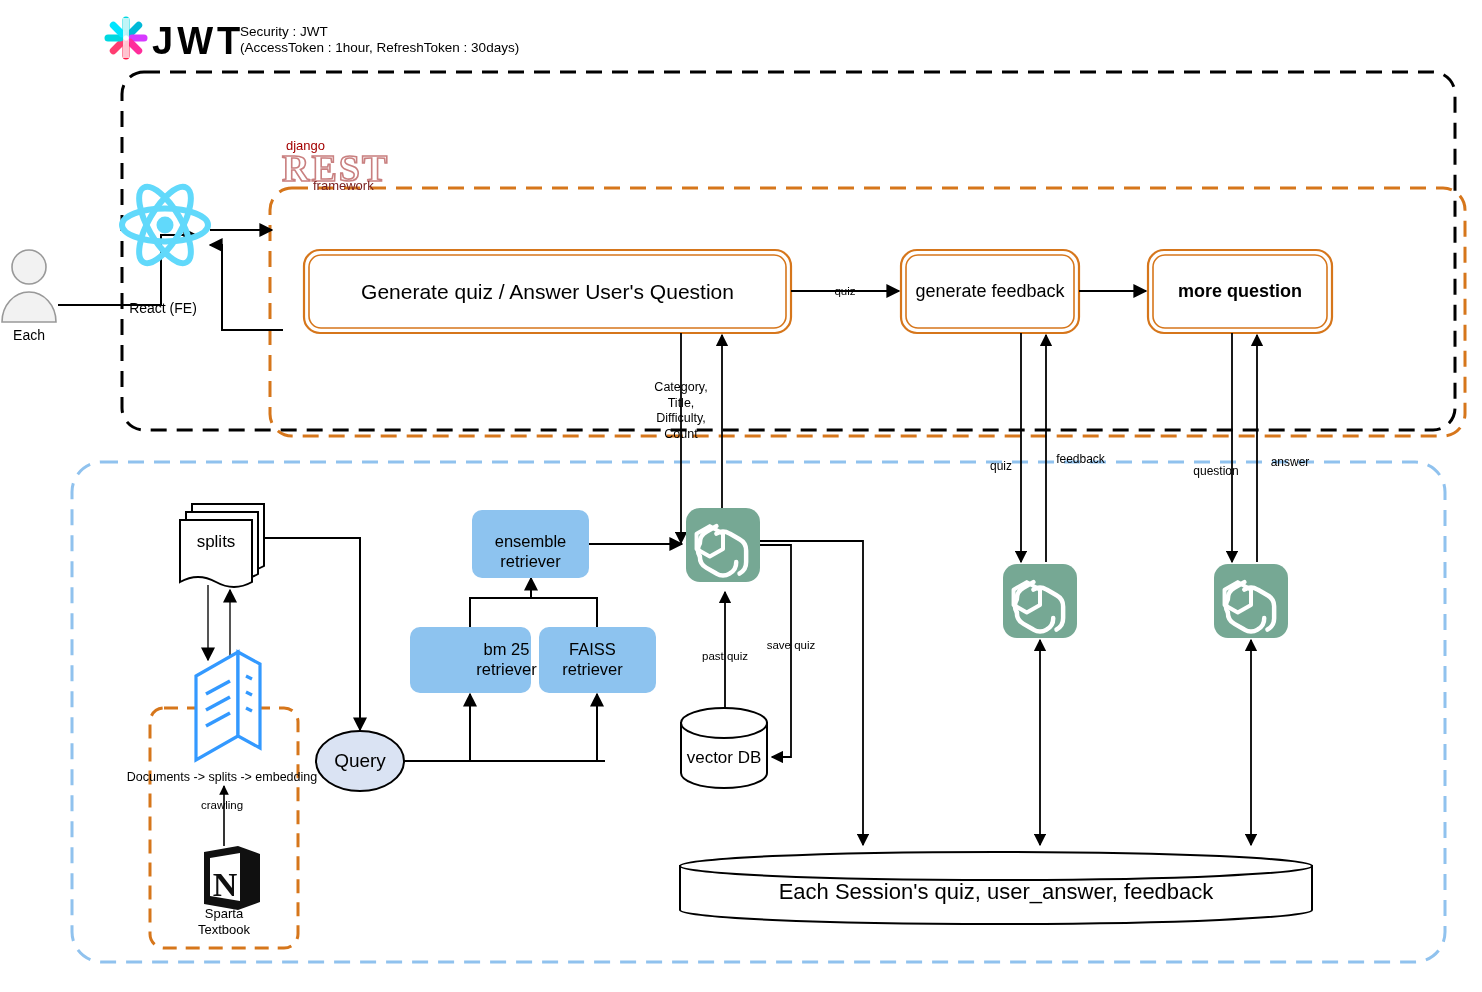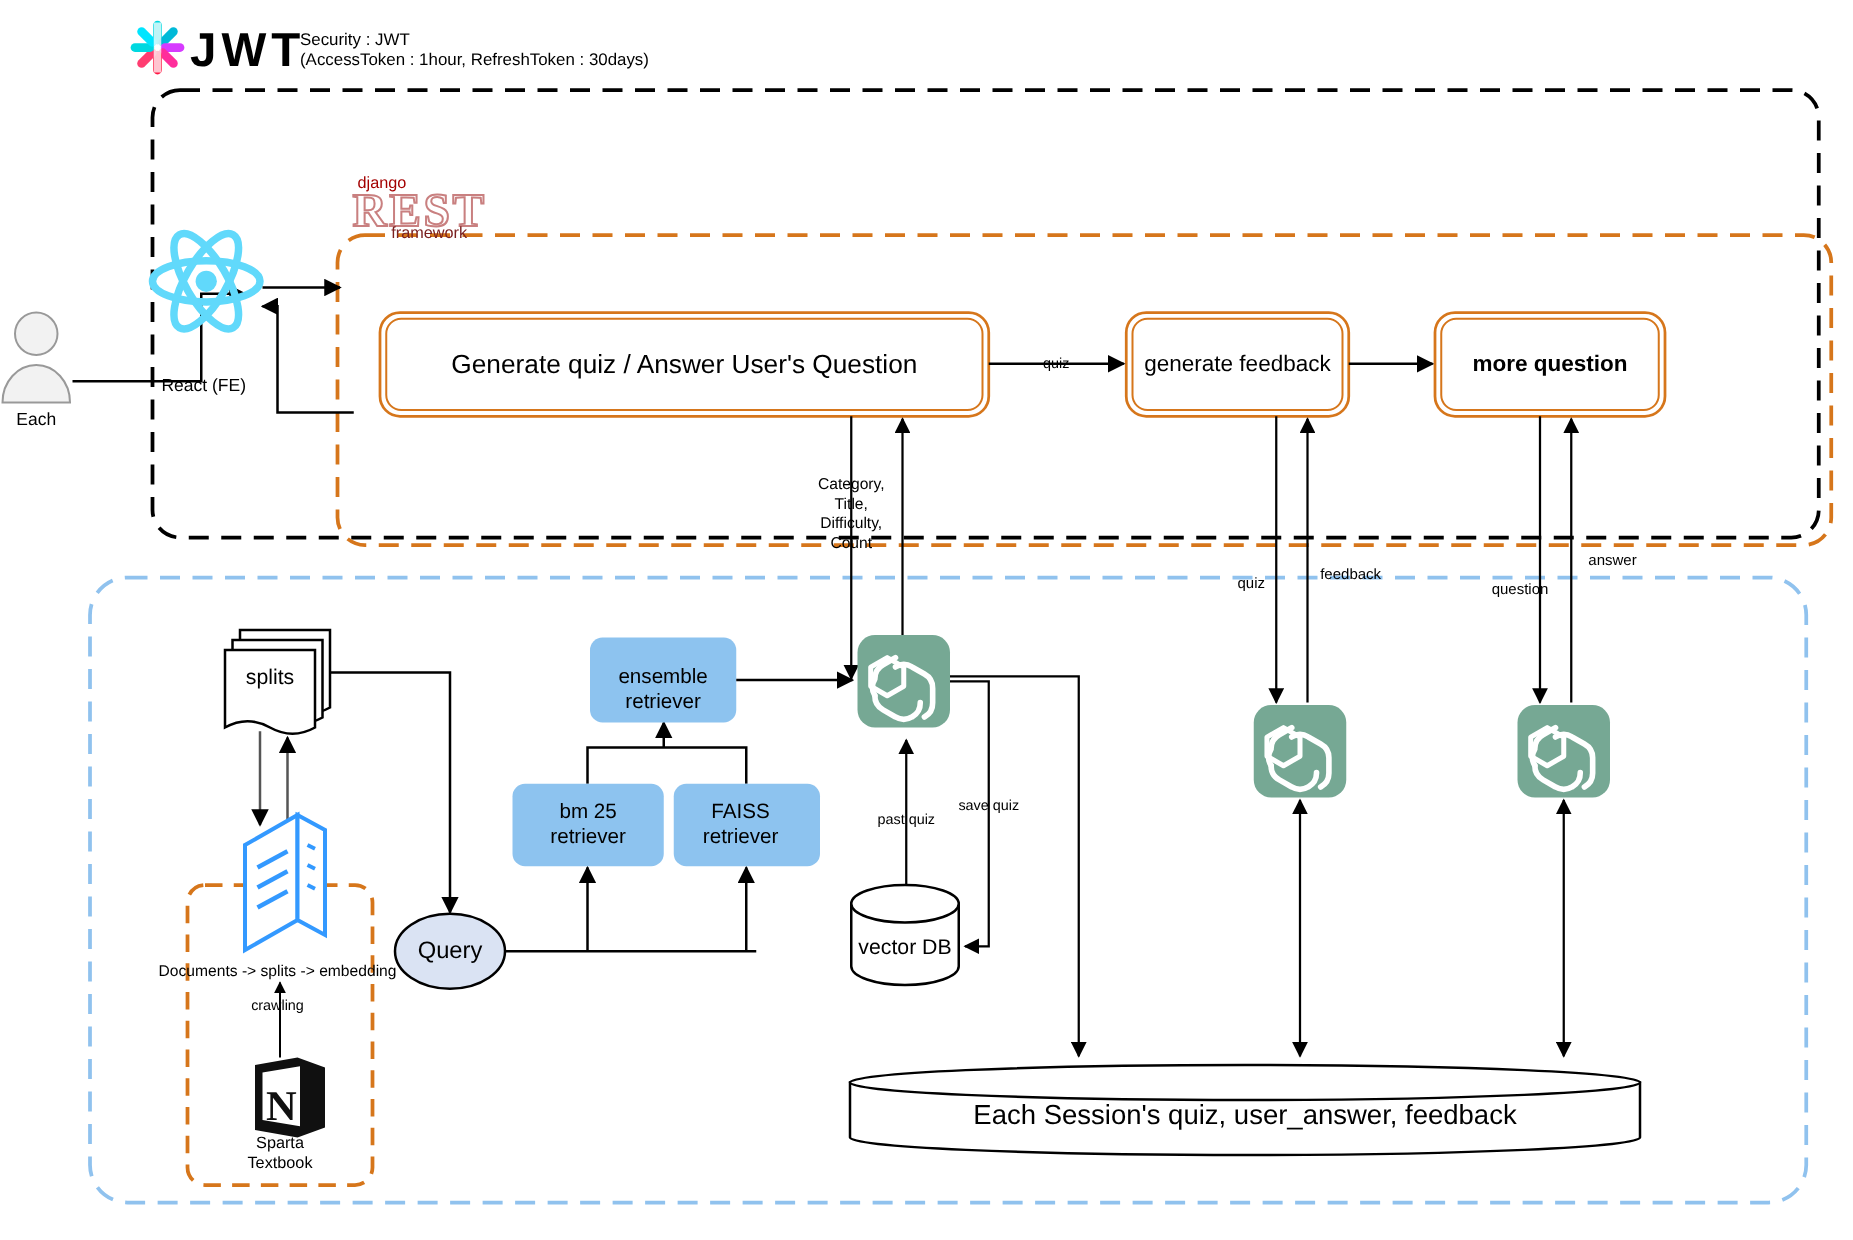--- a/index.html
+++ b/index.html
@@ -216,28 +216,28 @@
 
   <div class="lbl ctr" style="left:845px;top:284px;font-size:11.5px;">quiz</div>
   <div class="lbl ctr" style="left:681px;top:380px;font-size:12.5px;text-align:center;">Category,
 Title,
 Difficulty,
 Count</div>
 
   <div class="lbl ctr" style="left:1001px;top:459px;font-size:12px;">quiz</div>
   <div class="lbl ctr" style="left:1072px;top:452px;font-size:12px;padding-left:17px;">feedback</div>
   <div class="lbl ctr" style="left:1216px;top:464px;font-size:12px;">question</div>
-  <div class="lbl ctr" style="left:1290px;top:441px;font-size:12px;">answer</div>
+  <div class="lbl ctr" style="left:1290px;top:455px;font-size:12px;">answer</div>
 
   <div class="lbl ctr" style="left:216px;top:531px;font-size:17px;">splits</div>
   <div class="boxtext" style="left:316px;top:731px;width:88px;height:60px;font-size:19px;">Query</div>
 
   <div class="boxtext" style="left:472px;top:510px;width:117px;height:84px;font-size:16.5px;white-space:pre-line;">ensemble
 retriever</div>
-  <div class="boxtext" style="left:410px;top:627px;width:121px;height:66px;font-size:16.5px;white-space:pre-line;">bm 25
+  <div class="boxtext" style="left:410px;top:627px;width:121px;height:66px;font-size:16.5px;white-space:pre-line;padding-left:36px;">bm 25
 retriever</div>
   <div class="boxtext" style="left:539px;top:627px;width:107px;height:66px;font-size:16.5px;white-space:pre-line;">FAISS
 retriever</div>
 
   <div class="lbl ctr" style="left:724px;top:747px;font-size:17px;">vector DB</div>
   <div class="boxtext" style="left:680px;top:866px;width:632px;height:52px;font-size:22px;">Each Session's quiz, user_answer, feedback</div>
 
   <div class="lbl ctr" style="left:725px;top:649px;font-size:11.5px;">past quiz</div>
   <div class="lbl ctr" style="left:791px;top:638px;font-size:11.5px;">save quiz</div>
 

